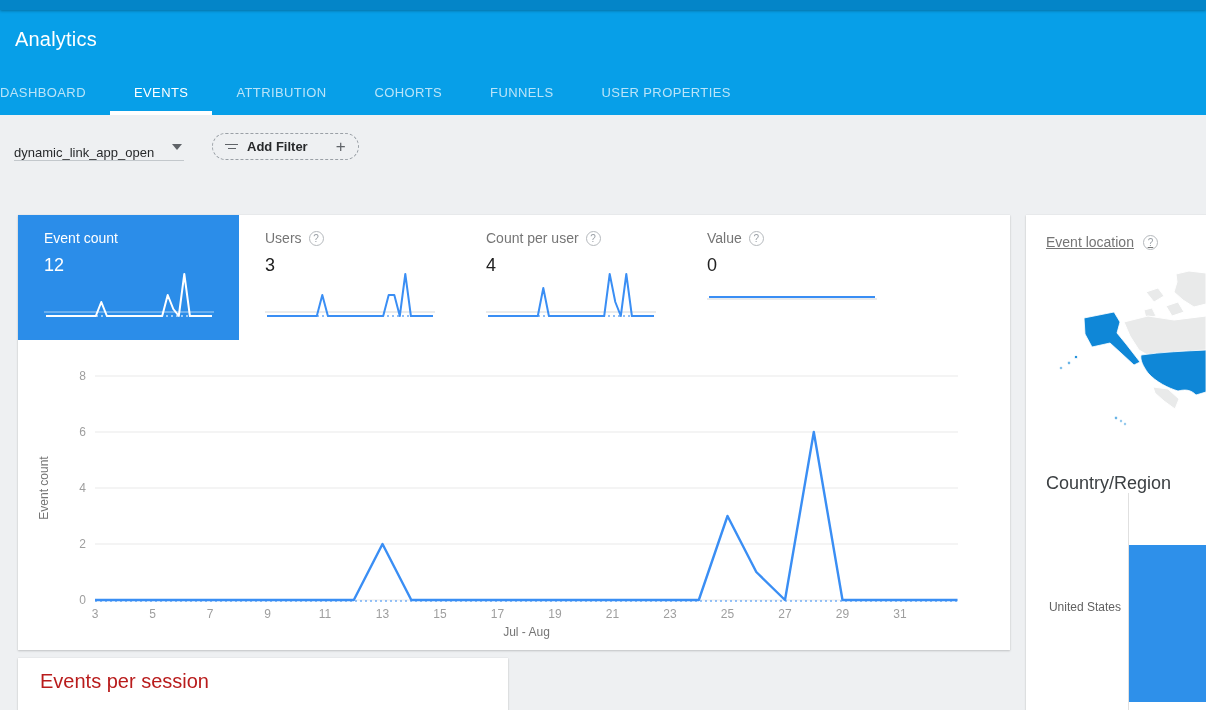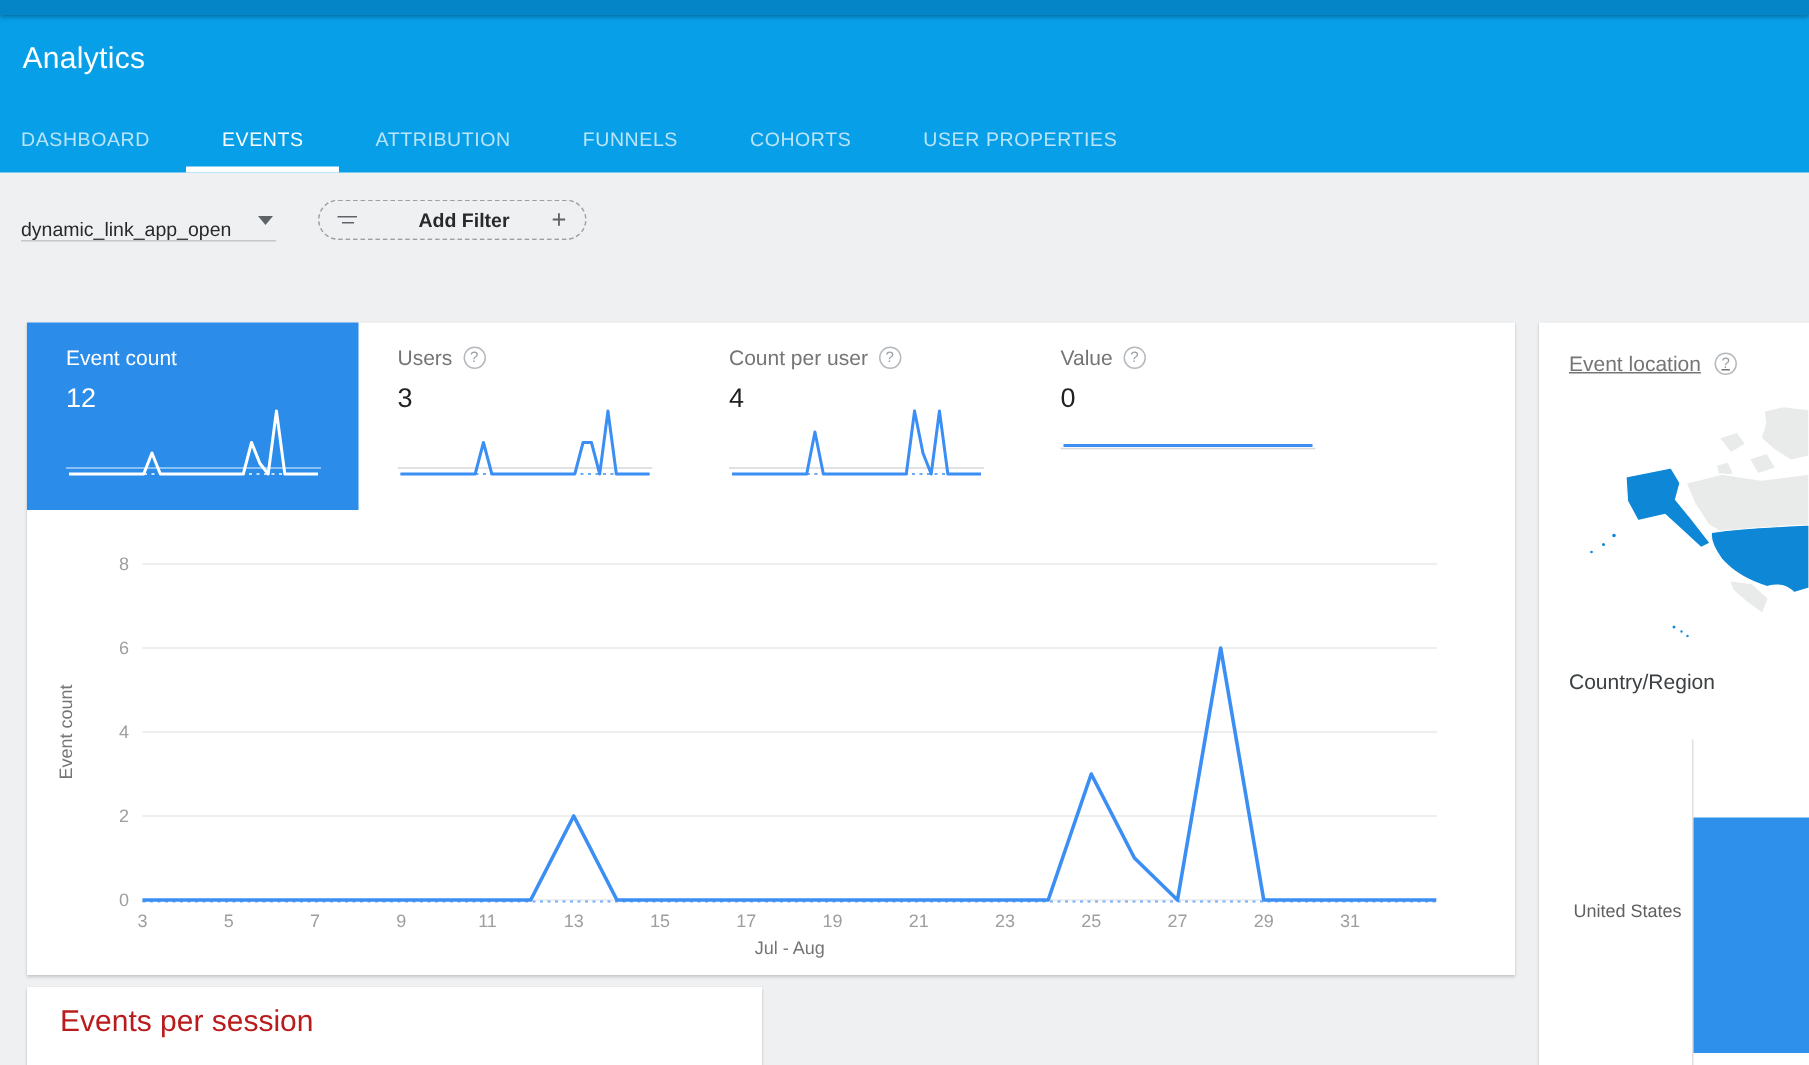--- a/index.html
+++ b/index.html
@@ -4,36 +4,36 @@
 <style>
   * { margin:0; padding:0; box-sizing:border-box; }
   html,body { width:1206px; height:710px; }
   body { font-family:"Liberation Sans", sans-serif; background:#eef0f2; position:relative; overflow:hidden; }
   .page { position:relative; width:1206px; height:710px; }
 
   
   .top-strip { position:absolute; top:0; left:0; width:100%; height:10px; background:#0485c8; box-shadow:0 1px 3px rgba(0,0,0,.3); z-index:6;}
   .app-header { position:absolute; top:10px; left:0; width:100%; height:105px; background:#079fe8; z-index:5; }
   .app-title { position:absolute; top:18px; left:15px; color:#fff; font-size:20px; font-weight:400; letter-spacing:.2px; }
-  .tab-row { position:absolute; bottom:0; left:14px; height:46px; display:flex; align-items:center; }
+  .tab-row { position:absolute; bottom:0; left:0; height:46px; display:flex; align-items:center; }
   .tab { position:relative; height:46px; display:flex; align-items:center; padding:0 24px; color:rgba(255,255,255,.72); font-size:13px; font-weight:500; letter-spacing:.4px; cursor:pointer; }
   .tab:first-child { padding-left:0; }
   .tab.active { color:#fff; }
   .tab.active .indicator { position:absolute; bottom:0; left:0; right:0; height:4px; background:#fff; }
 
   
   .filter-bar { position:absolute; top:115px; left:0; width:100%; height:60px; }
   .event-select { position:absolute; left:14px; top:18px; width:170px; height:28px; border-bottom:1px solid #c3c8cc; display:flex; align-items:center; justify-content:space-between; cursor:pointer; }
   .event-select .val { font-size:13px; color:#27292b;margin-top:12px; }
   .caret { width:0; height:0; border-left:5px solid transparent; border-right:5px solid transparent; border-top:6px solid #5f6368; margin-right:2px; }
   .add-filter { position:absolute; left:212px; top:18px; height:27px; min-width:144px; border:1px dashed #9aa0a6; border-radius:14px; display:flex; align-items:center; padding:0 12px; background:transparent; cursor:pointer; }
   .filter-glyph { width:13px; margin-right:9px; display:inline-block; }
   .filter-glyph i { display:block; background:#5f6368; height:1.6px; margin:2.4px auto; }
   .filter-glyph i:nth-child(1){width:13px;} .filter-glyph i:nth-child(2){width:8px;}
-  .add-filter .lbl { font-size:13px; font-weight:700; color:#27292b;margin-left:32px; }
+  .add-filter .lbl { font-size:13px; font-weight:700; color:#27292b; }
   .add-filter .plus { margin-left:28px; color:#5f6368; font-size:17px; font-weight:400; line-height:1; }
 
   
   .card { position:absolute; background:#fff; box-shadow:0 1px 2px rgba(0,0,0,.18), 0 0 1px rgba(0,0,0,.1); }
   .main-card { left:18px; top:215px; width:992px; height:435px; }
   .location-card { left:1026px; top:215px; width:190px; height:495px; }
   .session-card { left:18px; top:658px; width:490px; height:60px; }
 
   
   .metric-row { position:absolute; top:0; left:0; height:125px; display:flex; }
@@ -44,21 +44,21 @@
   .metric .m-value { position:absolute; top:40px; left:26px; font-size:18px; color:#212121; }
   .metric.selected .m-value { color:#fff; }
   .help { width:15px; height:15px; border-radius:50%; border:1px solid #b5b9bd; color:#9aa0a6; font-size:10px; line-height:13px; text-align:center; display:inline-block; cursor:pointer; }
   .spark { position:absolute; left:26px; top:55px; }
 
   
   #main-chart { position:absolute; left:0; top:145px; }
 
   
   .loc-title { position:absolute; top:19px; left:20px; font-size:14px; color:#757575; display:flex; align-items:center; gap:9px;text-decoration:underline; }
-  .country-title { position:absolute; top:231px; left:20px; font-size:14px; font-weight:500; color:#3c4043; }
+  .country-title { position:absolute; top:258px; left:20px; font-size:18px; font-weight:500; color:#3c4043; }
   .bar-axis { position:absolute; left:102px; top:278px; width:1px; height:217px; background:#e0e0e0; }
   .country-label { position:absolute; right:95px; top:385px; font-size:12px; color:#616161; white-space:nowrap; }
   .country-bar { position:absolute; left:103px; top:330px; width:87px; height:157px; background:#2e90ea; }
 
   .session-title { position:absolute; top:12px; left:22px; font-size:20px; color:#b91c1c; }
 
   text { font-family:"Liberation Sans", sans-serif; }
 </style>
 </head>
 <body>
@@ -73,24 +73,24 @@
           <span>DASHBOARD</span>
         </div>
       <div class="tab active">
           <span>EVENTS</span>
           <span class="indicator"></span>
         </div>
       <div class="tab">
           <span>ATTRIBUTION</span>
         </div>
       <div class="tab">
+          <span>COHORTS</span>
+        </div>
+      <div class="tab">
           <span>FUNNELS</span>
-        </div>
-      <div class="tab">
-          <span>COHORTS</span>
         </div>
       <div class="tab">
           <span>USER PROPERTIES</span>
         </div>
     </div>
   </div>
 
   <div class="filter-bar">
     <div class="event-select">
       <span class="val">dynamic_link_app_open</span>

